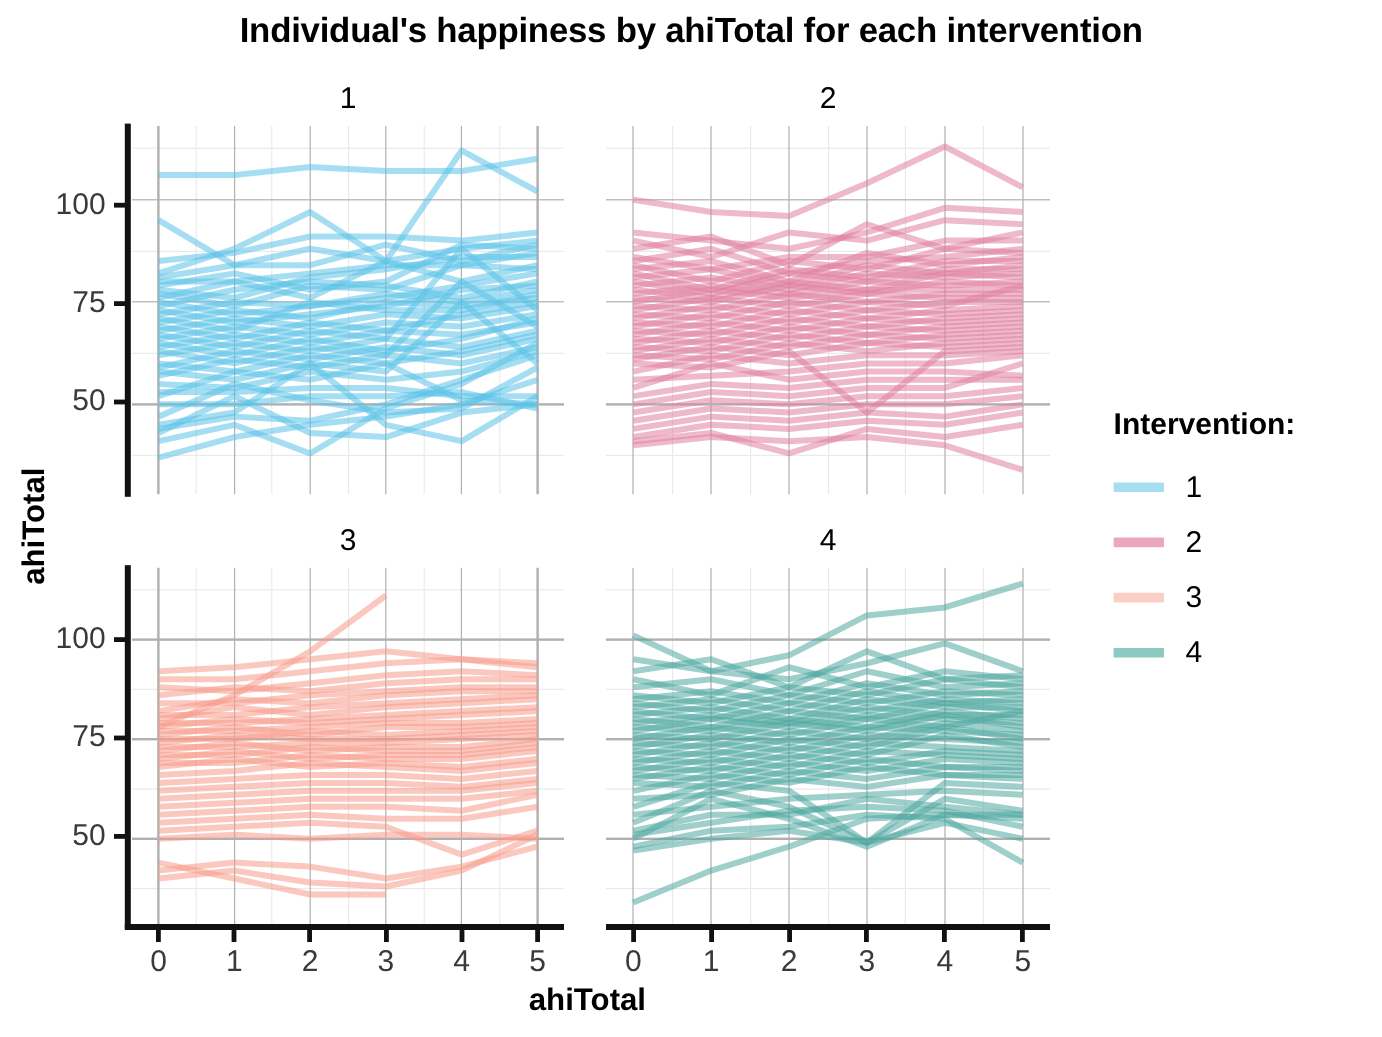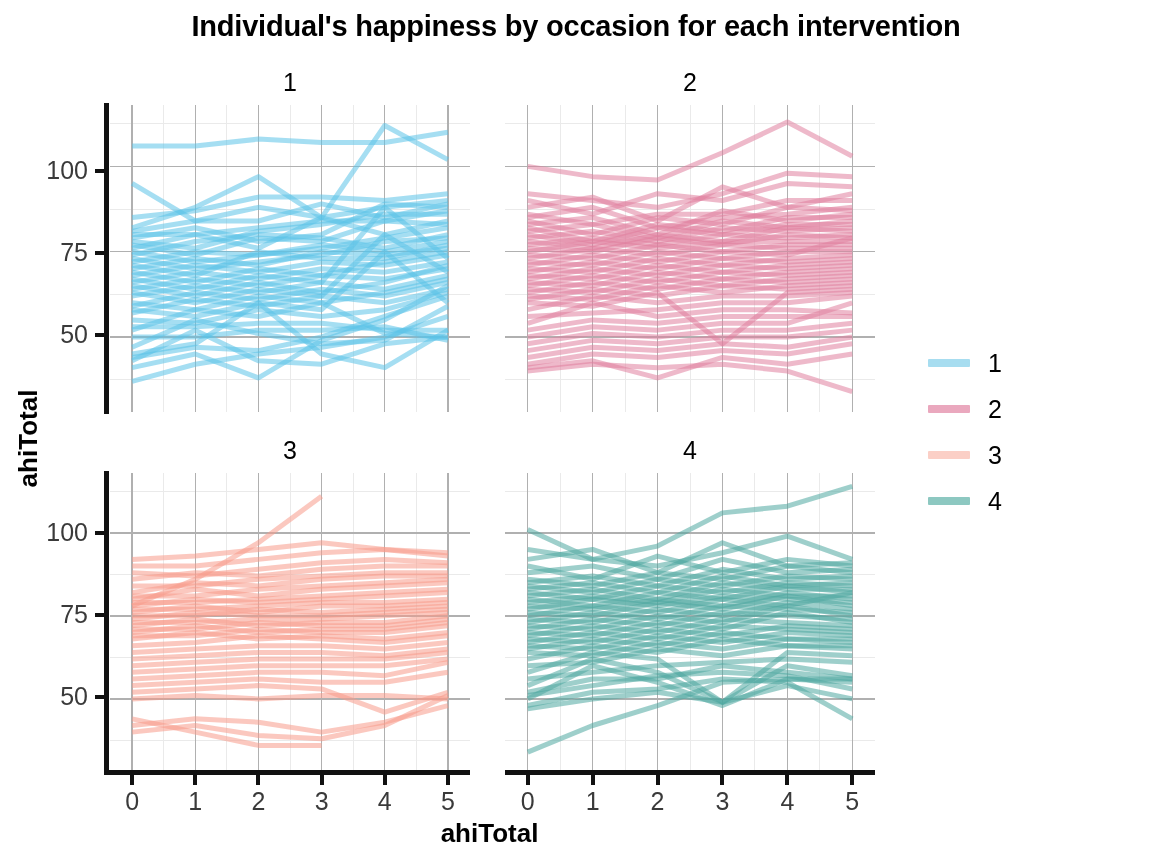--- a/index.html
+++ b/index.html
@@ -48,21 +48,21 @@
   .legend-key{width:42px;height:8px;border-radius:1px;margin-right:18px;}
   .legend-label{font-size:25px;color:#000;}
 
   svg.lines{position:absolute;left:0;top:0;}
 </style>
 </head>
 <body>
 
 <div id="root">
 
-  <div class="plot-title">Individual's happiness by occasion for each intervention</div>
+  <div class="plot-title">Individual's happiness by ahiTotal for each intervention</div>
 
   <div class="strip-label" style="left:110px;top:68px;width:360px;">1</div>
   <div class="strip-label" style="left:505px;top:68px;width:370px;">2</div>
   <div class="strip-label" style="left:110px;top:436px;width:360px;">3</div>
   <div class="strip-label" style="left:505px;top:436px;width:370px;">4</div>
 
   <div class="panel" id="panel-0" style="left:110px;top:105px;width:360px;height:307px;">
       <div class="gridline-minor" style="left: 53.1842px; top: 0px; width: 1px; height: 307px;"></div>
       <div class="gridline-minor" style="left: 116.342px; top: 0px; width: 1px; height: 307px;"></div>
       <div class="gridline-minor" style="left: 179.5px; top: 0px; width: 1px; height: 307px;"></div>
@@ -346,20 +346,21 @@
       <div class="tick" style="left: 785.368px; top: 775px; width: 4px; height: 10px;"></div>
       <div class="xtick-label" style="left: 762.368px; top: 787px; width: 50px;">4</div>
       <div class="tick" style="left: 850.281px; top: 775px; width: 4px; height: 10px;"></div>
       <div class="xtick-label" style="left: 827.281px; top: 787px; width: 50px;">5</div>
     </div>
 
   <div class="axis-title-x" style="left:104px;top:818px;width:771px;">ahiTotal</div>
   <div class="axis-title-y" style="left:-42px;top:423px;width:140px;text-align:center;transform:rotate(-90deg);">ahiTotal</div>
 
   <div class="legend" style="left:928px;top:340px;">
+    <div class="legend-title">Intervention:</div>
     <div class="legend-row">
       <div class="legend-key" style="background: rgb(167, 221, 240);"></div>
       <div class="legend-label">1</div>
     </div>
     <div class="legend-row">
       <div class="legend-key" style="background: rgb(234, 168, 190);"></div>
       <div class="legend-label">2</div>
     </div>
     <div class="legend-row">
       <div class="legend-key" style="background: rgb(251, 207, 198);"></div>

